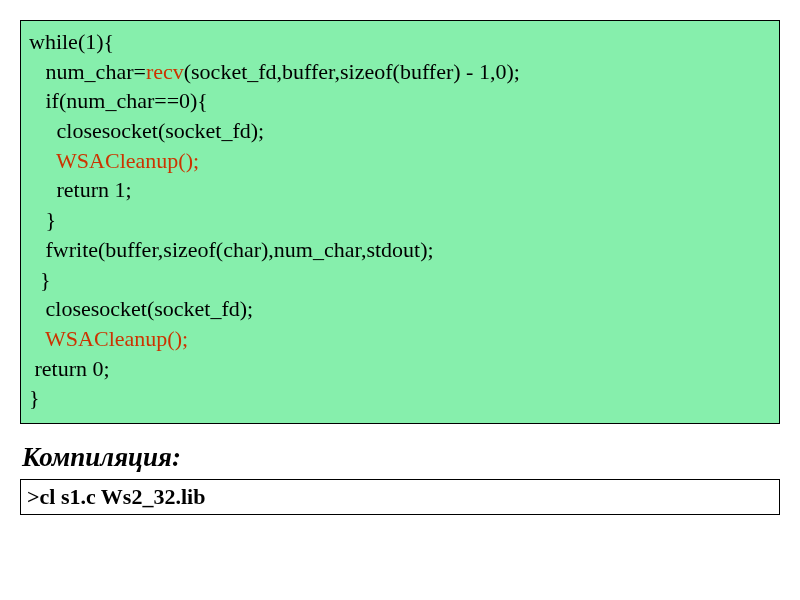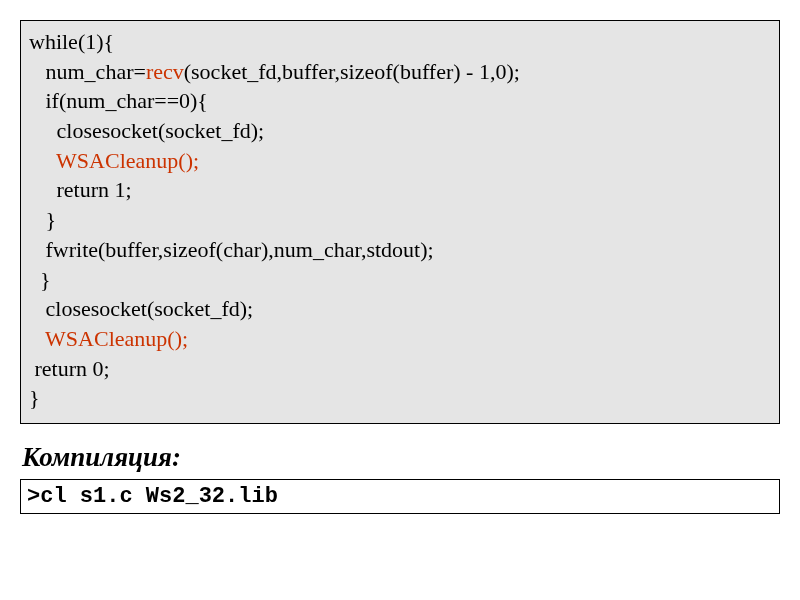--- a/index.html
+++ b/index.html
@@ -10,41 +10,41 @@
     background: #ffffff;
     font-family: "Times New Roman", Times, serif;
     font-size: 22px;
     color: #000;
     box-sizing: border-box;
   }
   .slide {
     padding: 20px 20px 0 20px;
   }
   .codebox {
-    background: #e5e5e5;
+    background: #86efac;
     border: 1px solid #000;
     padding: 6px 8px 10px 8px;
     line-height: 1.35;
     white-space: pre;
     font-family: "Times New Roman", Times, serif;
   }
   .hl {
     color: #cc3300;
   }
   .sublabel {
     font-style: italic;
     font-weight: bold;
     margin: 18px 0 6px 2px;
     font-size: 27px;
   }
   .cmdbox {
     border: 1px solid #000;
     padding: 4px 6px;
     font-weight: bold;
-    font-family: Liberation Mono, monospace;
+    font-family: Liberation Serif, serif;
   }
 </style>
 </head>
 <body>
 
 <div class="slide">
 
   <div class="codebox"><span>while(1){</span>
 <span><span>   num_char=</span><span class="hl">recv</span><span>(socket_fd,buffer,sizeof(buffer) - 1,0);</span></span>
 <span>   if(num_char==0){</span>

